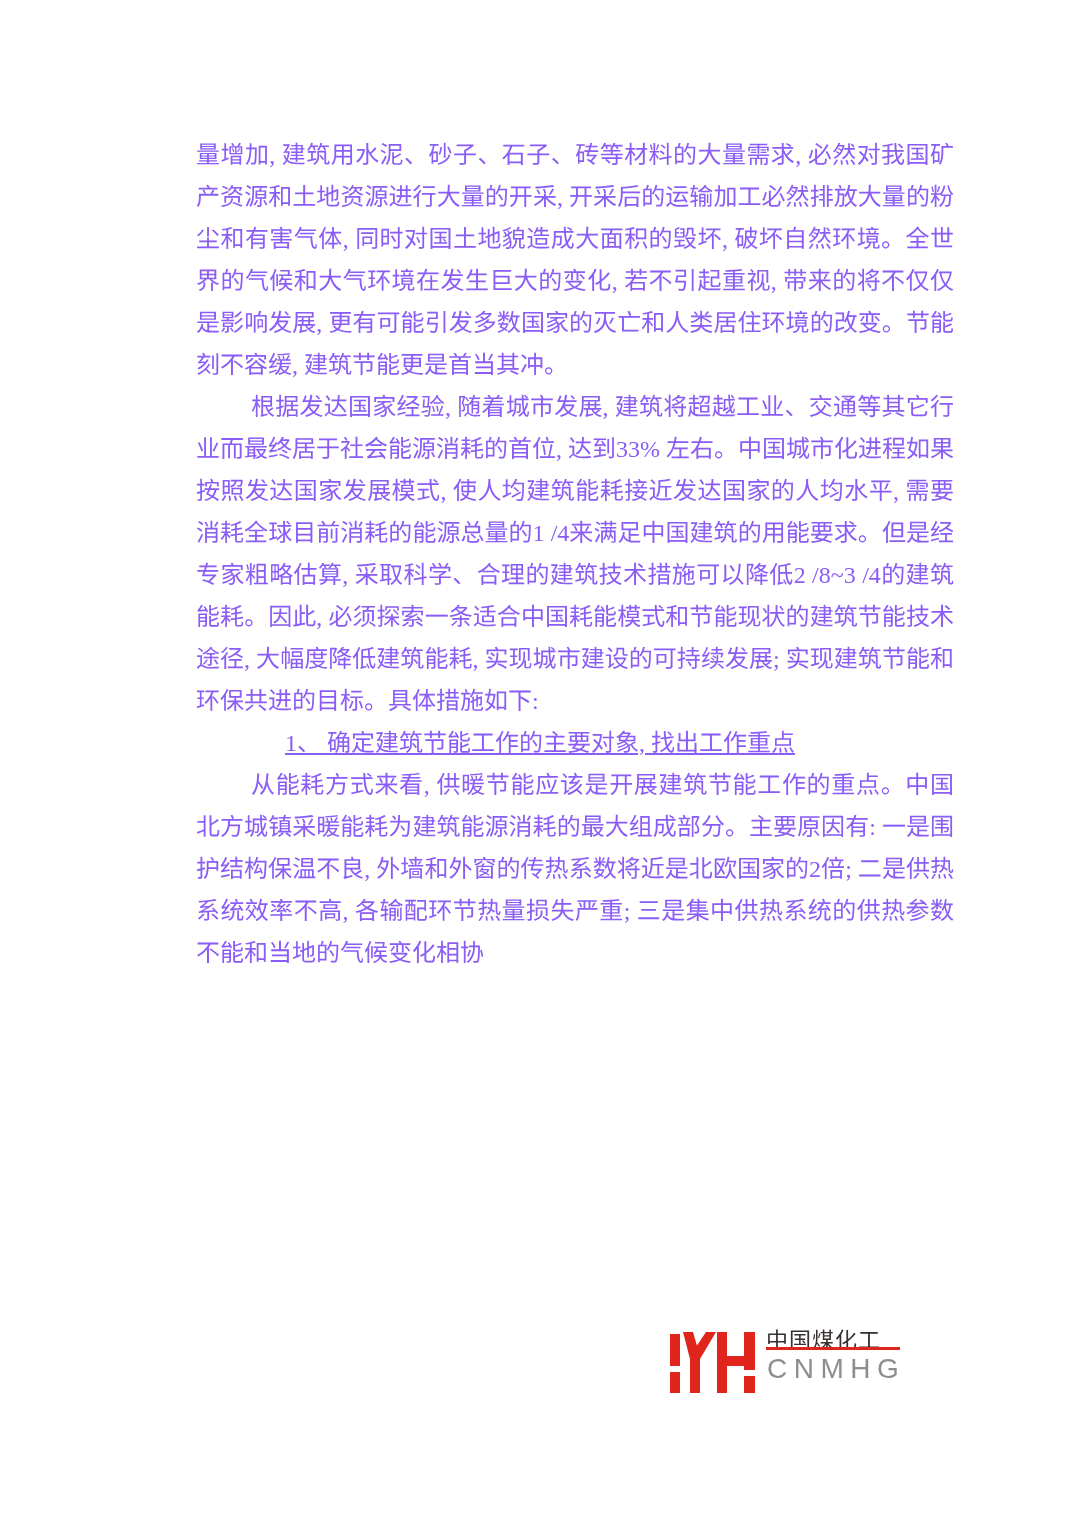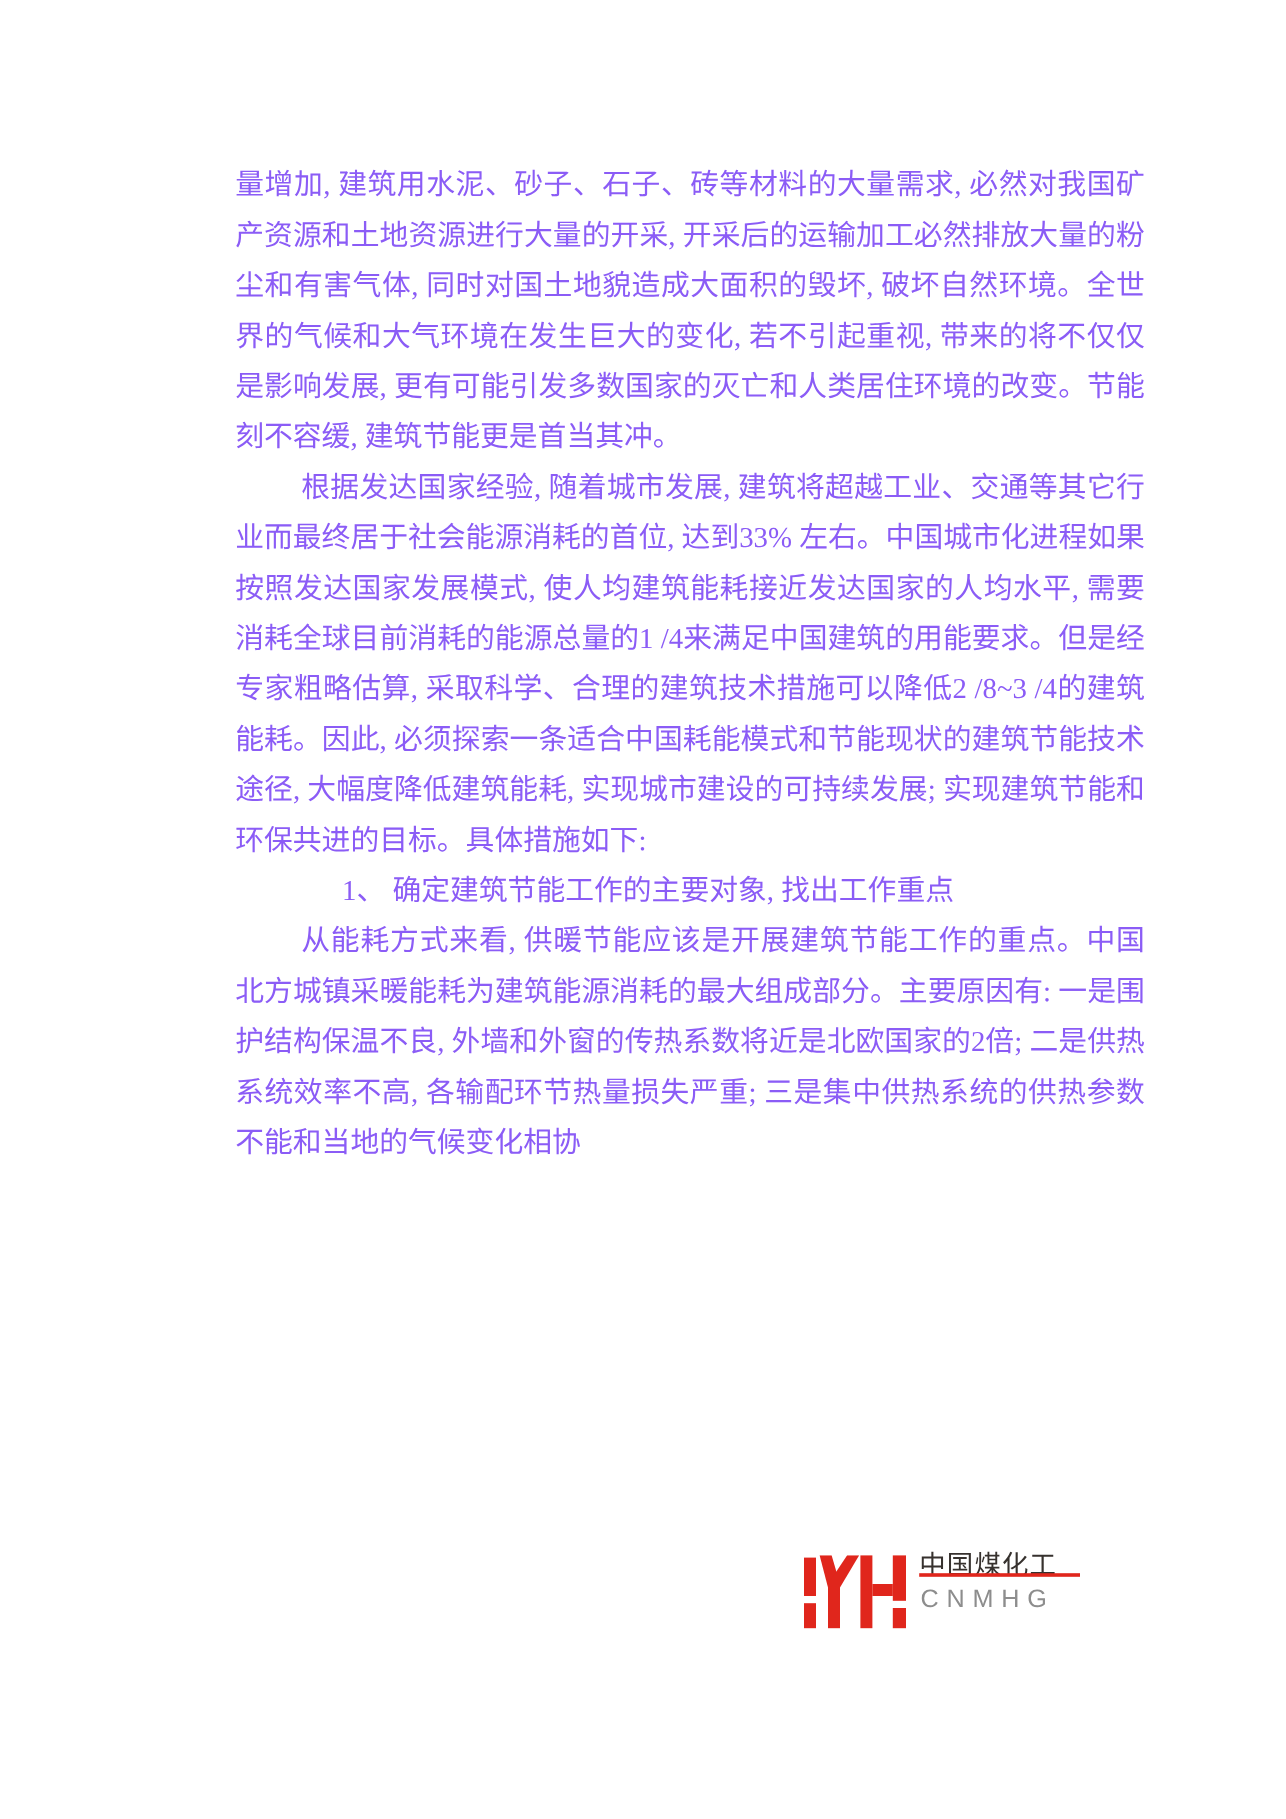--- a/index.html
+++ b/index.html
@@ -26,21 +26,21 @@
     font-family: "Liberation Serif", "DejaVu Serif", serif;
     font-size: 24px;
     line-height: 42px;
     color: #8b5cf6;
     text-align: justify;
     margin-left: 48px;
   }
   .para { margin: 0; }
   .no-indent   { text-indent: 0; }
   .indent      { text-indent: 55px; }
-  .indent-lg   { text-indent: 89px; }
+  .indent-lg   { text-indent: 89px; text-decoration: underline; }
   .sup {
     font-size: 14px;
     vertical-align: super;
     line-height: 0;
   }
   
   .wm-cover-a {
     position: absolute;
     left: 656px;
     top: 1332px;
@@ -54,21 +54,21 @@
     left: 872px;
     top: 1346px;
     width: 38px;
     height: 66px;
     background: #ffffff;
     z-index: 5;
   }
   .watermark {
     position: absolute;
     left: 670px;
-    top: 1294px;
+    top: 1330px;
     width: 240px;
     height: 64px;
     z-index: 6;
   }
   .watermark .mark {
     position: absolute;
     left: 0;
     top: 2px;
     width: 87px;
     height: 61px;
@@ -91,21 +91,21 @@
     top: 17px;
     width: 134px;
     height: 3px;
     background: #e0261c;
   }
   .wm-en {
     position: absolute;
     left: 97px;
     top: 26px;
     font-family: "Liberation Sans", "DejaVu Sans", sans-serif;
-    font-size: 21px;
+    font-size: 28px;
     line-height: 26px;
     letter-spacing: 6.5px;
     color: #8d8d8d;
     white-space: nowrap;
   }
 </style>
 </head>
 <body>
 
 <div class="page">

